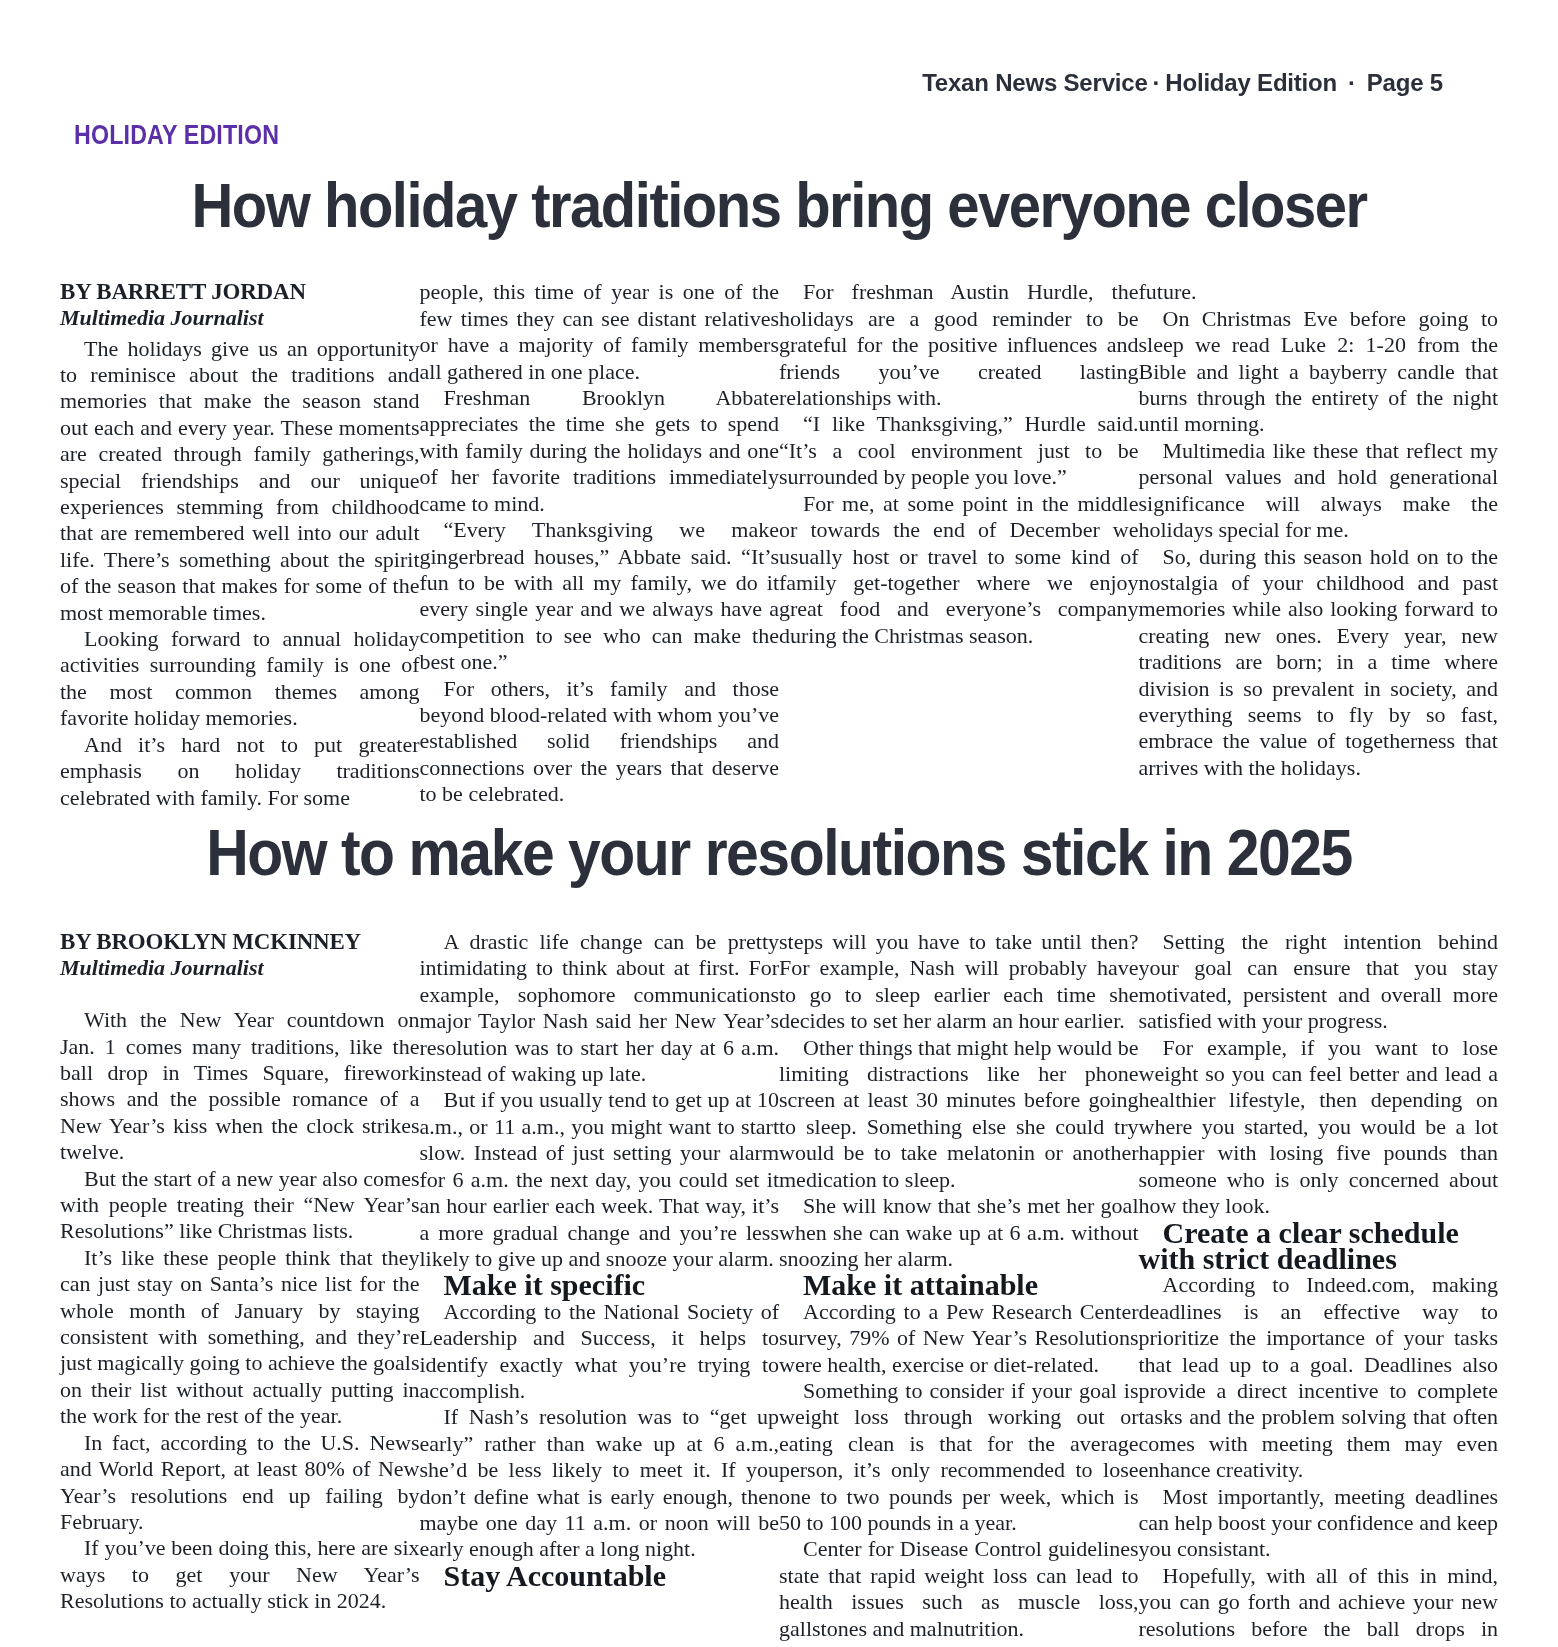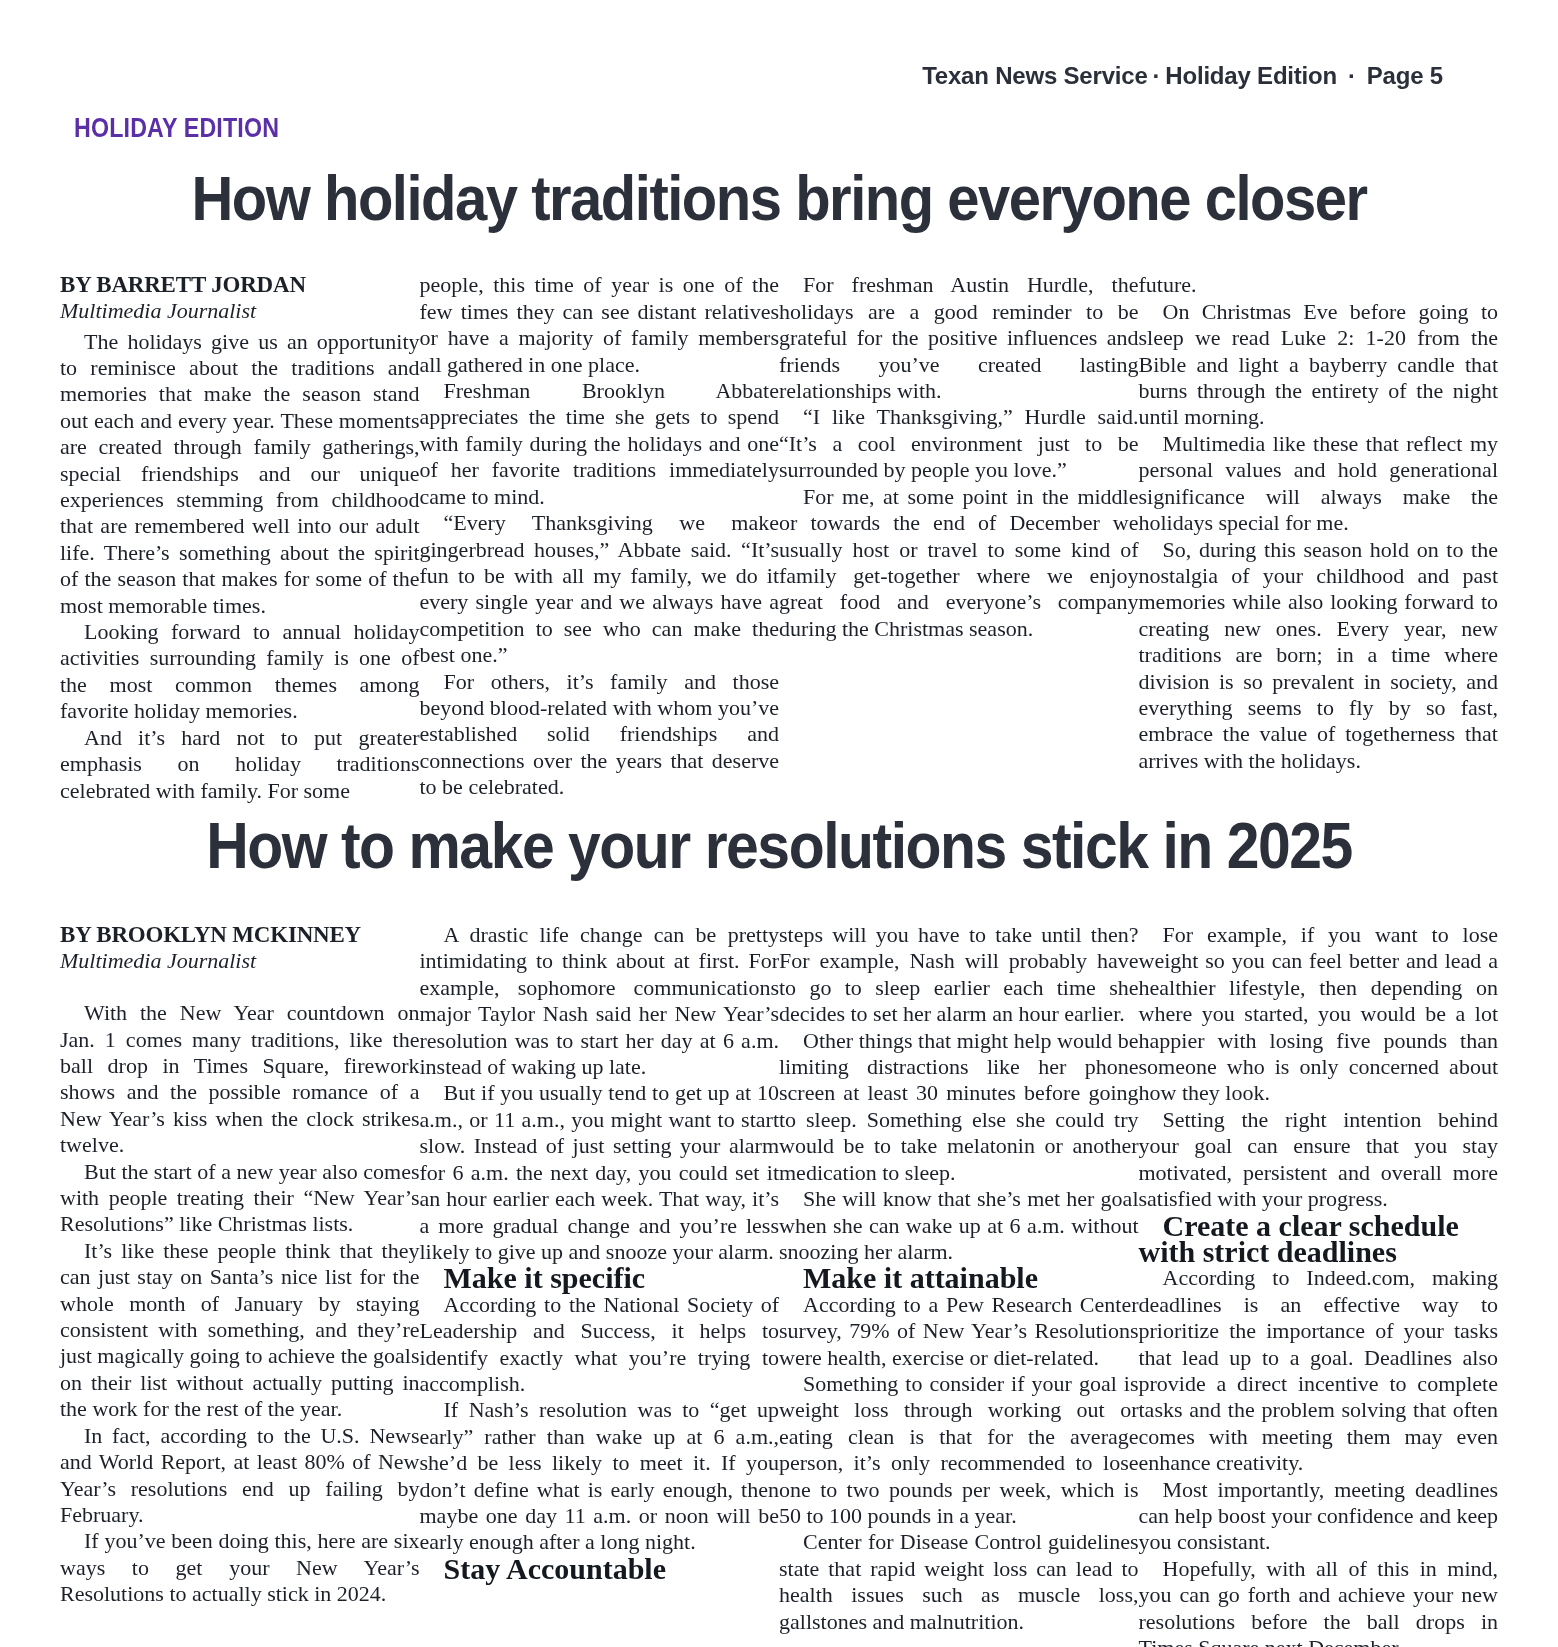--- a/index.html
+++ b/index.html
@@ -12,21 +12,21 @@
     height: 1647px;
     font-family: "Liberation Serif", "DejaVu Serif", serif;
     color: #1f2430;
     overflow: hidden;
   }
   .page {
     position: relative;
     width: 1558px;
     height: 1647px;
     box-sizing: border-box;
-    padding: 4px 60px;
+    padding: 11px 60px;
     background: #ffffff;
   }
 
   
   .running-head {
     text-align: right;
     font-family: "Liberation Sans", "DejaVu Sans", sans-serif;
     font-weight: bold;
     font-size: 24px;
     letter-spacing: -0.2px;
@@ -76,21 +76,21 @@
   .byline {
     font-family: "Liberation Serif", "DejaVu Serif", serif;
     font-weight: bold;
     font-size: 23px;
     line-height: 1.12;
     letter-spacing: -0.2px;
     color: #1b2029;
   }
   .byline-title {
     font-style: italic;
-    font-weight: normal;
+    font-weight: bold;
     font-size: 22px;
     line-height: 1.2;
     margin-bottom: 4px;
     color: #1b2029;
   }
 
   p.body {
     margin: 0;
     font-size: 22px;
     line-height: 26.4px;
@@ -187,22 +187,22 @@
       <p class="body">Other things that might help would be limiting distractions like her phone screen at least 30 minutes before going to sleep. Something else she could try would be to take melatonin or another medication to sleep.</p>
       <p class="body">She will know that she’s met her goal when she can wake up at 6 a.m. without snoozing her alarm.</p>
       <p class="subhead">Make it attainable</p>
       <p class="body">According to a Pew Research Center survey, 79% of New Year’s Resolutions were health, exercise or diet-related.</p>
       <p class="body">Something to consider if your goal is weight loss through working out or eating clean is that for the average person, it’s only recommended to lose one to two pounds per week, which is 50 to 100 pounds in a year.</p>
       <p class="body">Center for Disease Control guidelines state that rapid weight loss can lead to health issues such as muscle loss, gallstones and malnutrition.</p>
 
     </div>
 
     <div class="col">
+      <p class="body">Setting the right intention behind your goal can ensure that you stay motivated, persistent and overall more satisfied with your progress.</p>
       <p class="body">For example, if you want to lose weight so you can feel better and lead a healthier lifestyle, then depending on where you started, you would be a lot happier with losing five pounds than someone who is only concerned about how they look.</p>
-      <p class="body">Setting the right intention behind your goal can ensure that you stay motivated, persistent and overall more satisfied with your progress.</p>
       <p class="subhead">Create a clear schedule with strict deadlines</p>
       <p class="body">According to Indeed.com, making deadlines is an effective way to prioritize the importance of your tasks that lead up to a goal. Deadlines also provide a direct incentive to complete tasks and the problem solving that often comes with meeting them may even enhance creativity.</p>
       <p class="body">Most importantly, meeting deadlines can help boost your confidence and keep you consistant.</p>
       <p class="body">Hopefully, with all of this in mind, you can go forth and achieve your new resolutions before the ball drops in Times Square next December.</p>
     </div>
 
   </div>
 
 </div>
 

